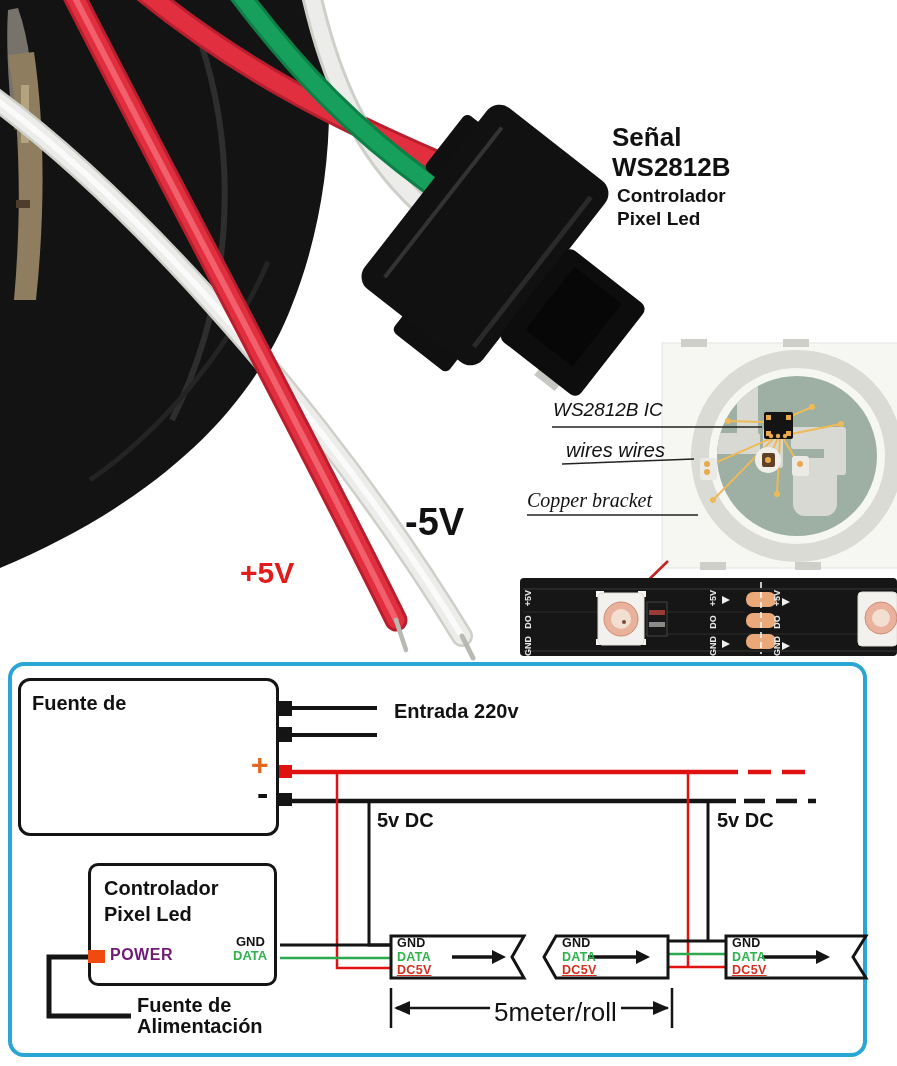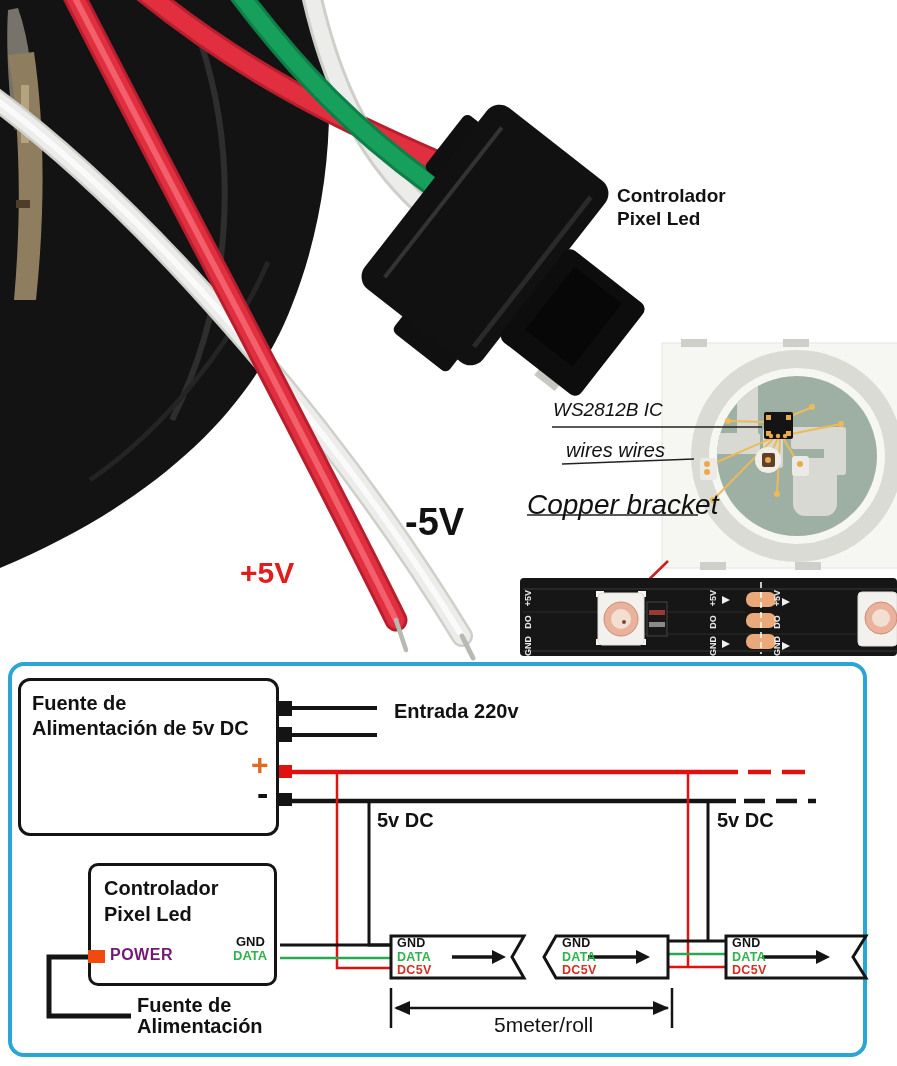--- a/index.html
+++ b/index.html
@@ -10,21 +10,21 @@
   .b{font-weight:bold;}
   .panel{position:absolute;left:8px;top:662px;width:851px;height:387px;
          border:4px solid #2aa6d6;border-radius:16px;background:#fff;z-index:0;}
   .box{position:absolute;background:#fff;border:3.5px solid #141414;z-index:0;}
   #psu-box{left:18px;top:678px;width:255px;height:152px;border-radius:12px;}
   #ctrl-box{left:88px;top:863px;width:183px;height:117px;border-radius:10px;}
   .seg-labels{position:absolute;z-index:3;font-weight:bold;font-size:12.5px;
               line-height:13.5px;letter-spacing:.3px;}
   .seg-labels .g{color:#111;display:block;}
   .seg-labels .d{color:#2eb34d;display:block;}
-  .seg-labels .v{color:#d43022;display:block;}
+  .seg-labels .v{color:#d43022;display:block;text-decoration:underline;}
   .ital{font-style:italic;font-weight:normal;text-align:center;}
 </style>
 </head>
 <body>
 
 <div id="app">
 
   <div class="panel"></div>
   <div class="box" id="psu-box"></div>
   <div class="box" id="ctrl-box"></div>
@@ -227,33 +227,36 @@
       <g>
         <line x1="391" y1="988" x2="391" y2="1028" stroke="#141414" stroke-width="2.5"></line>
         <line x1="672" y1="988" x2="672" y2="1028" stroke="#141414" stroke-width="2.5"></line>
         <line x1="396" y1="1008" x2="668" y2="1008" stroke="#141414" stroke-width="2.5"></line>
         <polygon points="394,1008 410,1001 410,1015" fill="#141414"></polygon>
         <polygon points="669,1008 653,1001 653,1015" fill="#141414"></polygon>
       </g>
     </g>
   </svg>
 
+  <div class="txt b" style="left:612px;top:122px;font-size:26px;line-height:30px;">
+    <div>Señal</div>
+    <div>WS2812B</div>
+  </div>
   <div class="txt b" style="left:617px;top:184px;font-size:19px;line-height:23px;">
     <div>Controlador</div>
     <div>Pixel Led</div>
   </div>
   <div class="txt b" style="left:405px;top:501px;font-size:38px;">-5V</div>
   <div class="txt b" style="left:240px;top:556px;font-size:30px;color:#e41b1b;">+5V</div>
   <div class="txt ital" style="left:553px;top:399px;font-size:19px;">WS2812B IC</div>
   <div class="txt ital" style="left:566px;top:439px;font-size:20px;">wires wires</div>
-  <div class="txt ital" style="left:527px;top:489px;font-size:28px;">Copper bracket</div>
+  <div class="txt ital" style="left:527px;top:489px;font-size:20px;font-family:Liberation Serif, serif;">Copper bracket</div>
 
   <div class="txt b" style="left:32px;top:691px;font-size:20px;line-height:25px;">
     <div>Fuente de</div>
-    <div>Alimentación de 5v DC</div>
   </div>
   <div class="txt b" style="left:394px;top:700px;font-size:20px;">Entrada 220v</div>
   <div class="txt b" style="left:251px;top:748px;font-size:30px;color:#e2671f;">+</div>
   <div class="txt b" style="left:257px;top:774px;font-size:34px;">-</div>
   <div class="txt b" style="left:377px;top:809px;font-size:20px;">5v DC</div>
   <div class="txt b" style="left:717px;top:809px;font-size:20px;">5v DC</div>
   <div class="txt b" style="left:104px;top:875px;font-size:20px;line-height:26px;">
     <div>Controlador</div>
     <div>Pixel Led</div>
   </div>
@@ -274,14 +277,14 @@
     <span class="g">GND</span>
     <span class="d">DATA</span>
     <span class="v">DC5V</span>
   </div>
   <div class="seg-labels" style="left:732px;top:937px;">
     <span class="g">GND</span>
     <span class="d">DATA</span>
     <span class="v">DC5V</span>
   </div>
 
-  <div class="txt" style="left:490px;top:997px;font-size:21px;background:#fff;padding:0 4px;z-index:3;margin-top:16px;">5meter/roll</div>
+  <div class="txt" style="left:490px;top:997px;font-size:26px;background:#fff;padding:0 4px;z-index:3;">5meter/roll</div>
 </div>
 
 </body></html>

